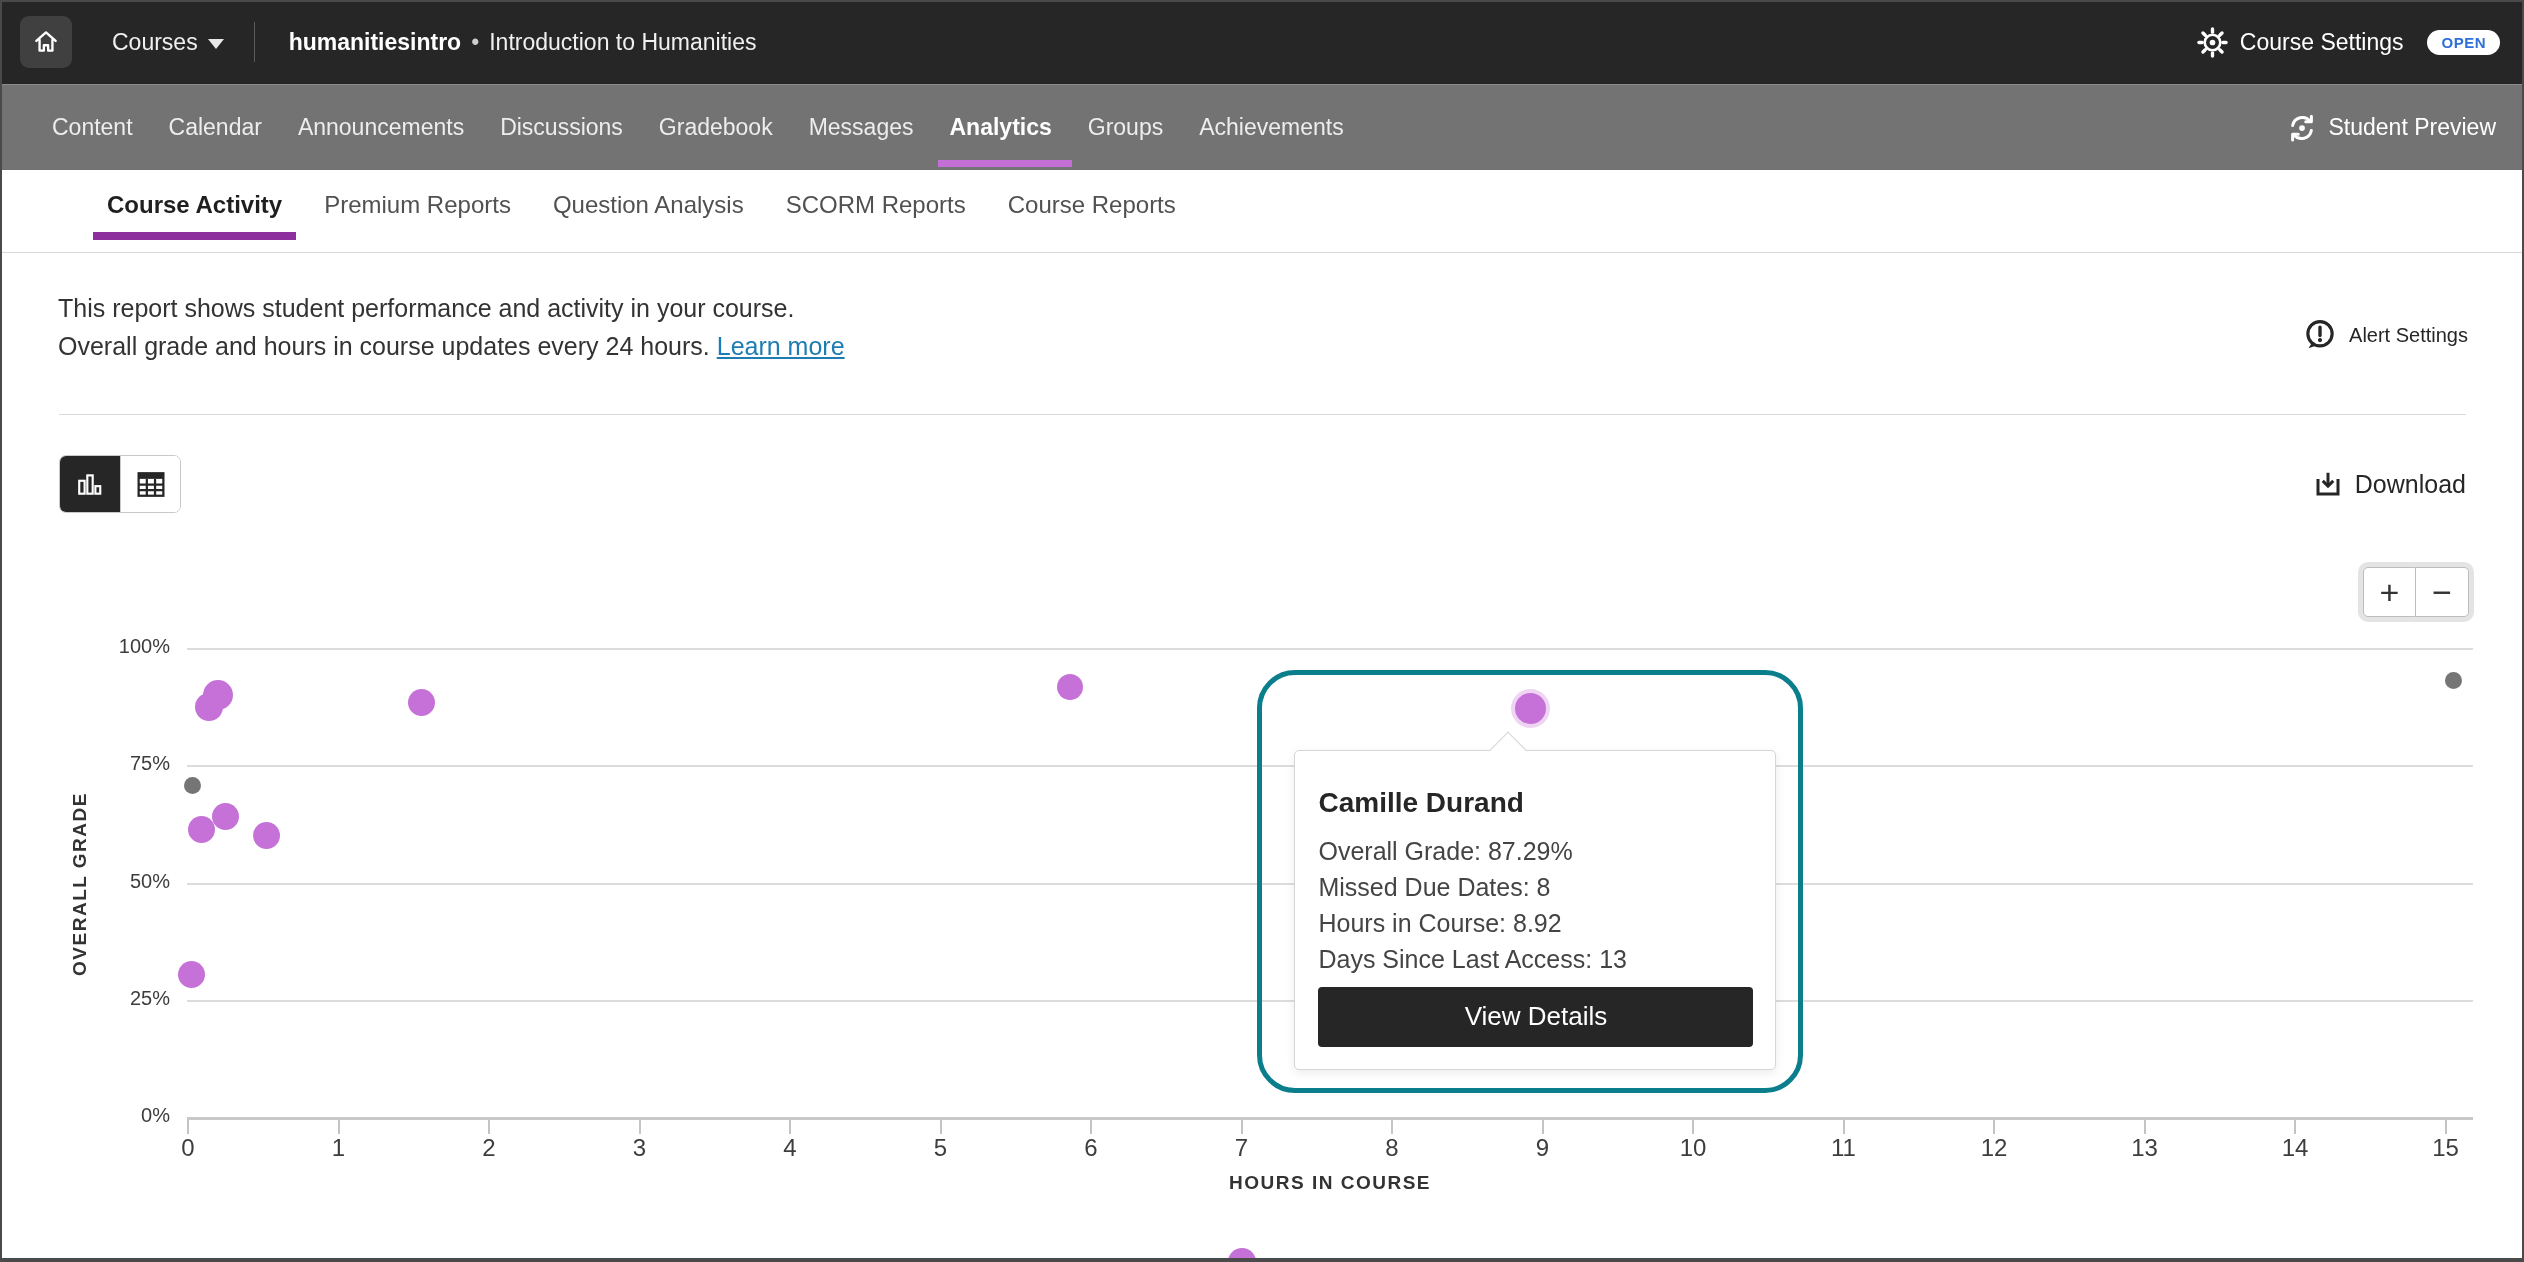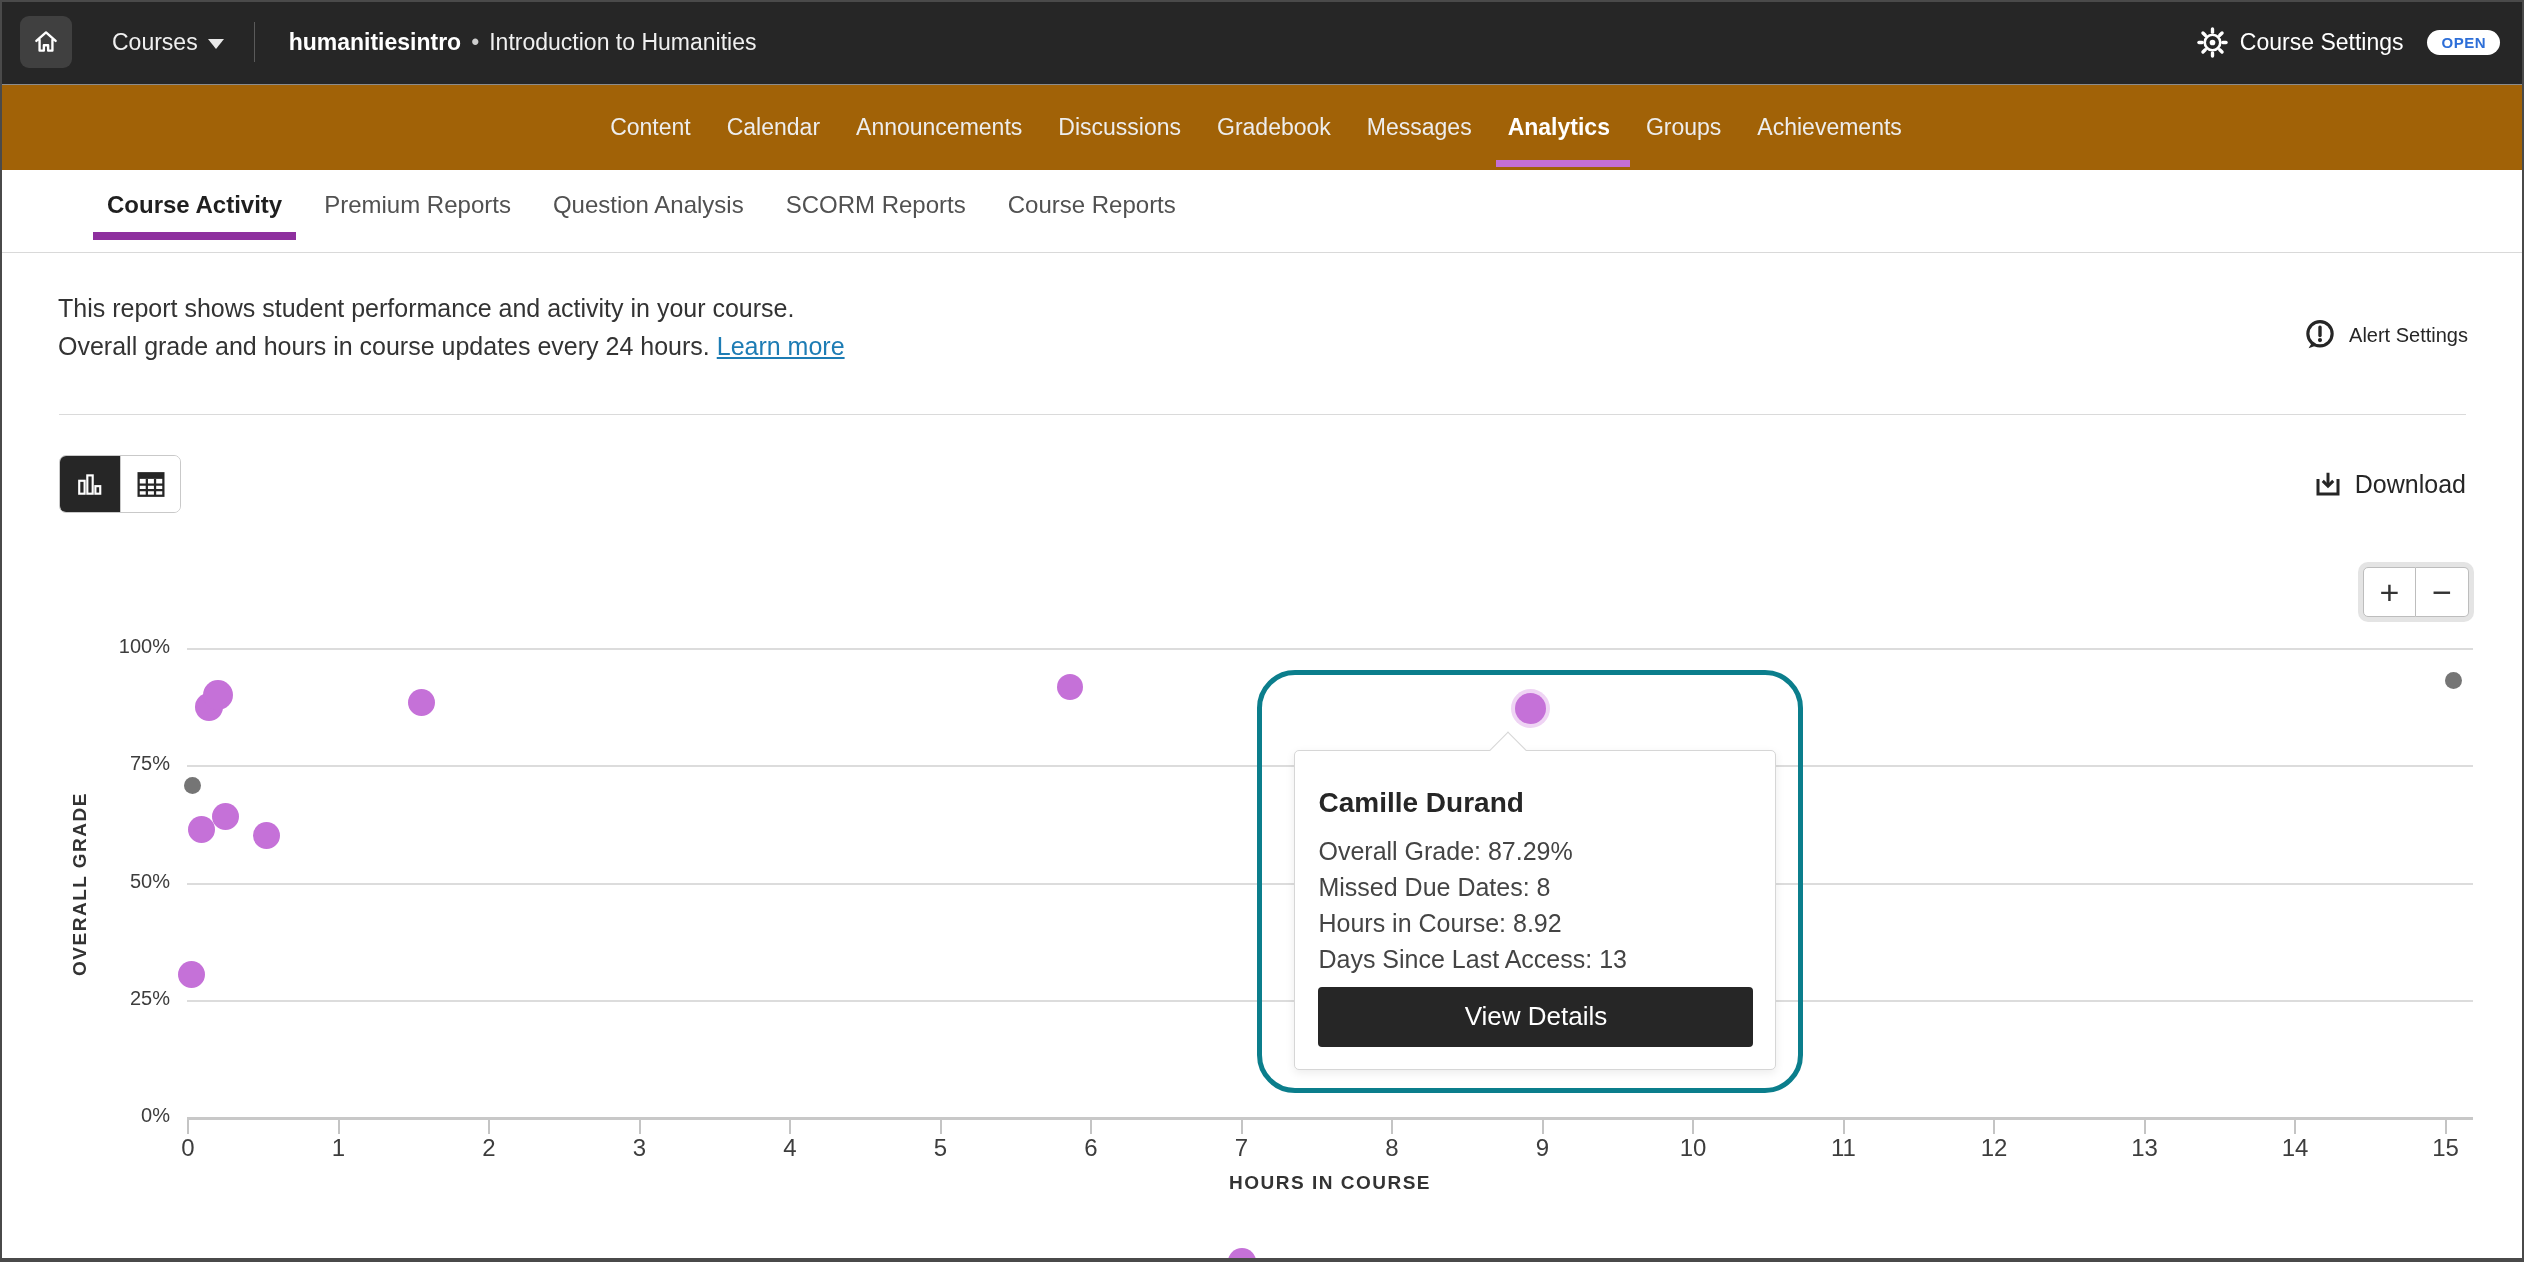--- a/index.html
+++ b/index.html
@@ -15,21 +15,21 @@
   .caret-down { width:0; height:0; border-left:8px solid transparent; border-right:8px solid transparent; border-top:10px solid #e8e8e8; margin-top:3px; }
   .topbar-sep { width:1px; height:40px; background:#5a5a5a; margin:0 34px 0 30px; }
   .breadcrumb { color:#f0f0f0; font-size:23px; white-space:nowrap; }
   .breadcrumb b { font-weight:bold; color:#fff; }
   .breadcrumb .dot-sep { margin:0 10px; color:#cdcdcd; }
   .topbar-right { margin-left:auto; display:flex; align-items:center; gap:16px; }
   .course-settings { display:flex; align-items:center; gap:12px; color:#fff; font-size:23px; cursor:pointer; }
   .open-badge { background:#fff; color:#2e6fd8; font-weight:bold; font-size:15px; letter-spacing:.5px; border-radius:999px; padding:4px 14px; margin-left:8px; cursor:pointer; }
 
   
-  .navbar { height:85px; background:#a16207; display:flex; align-items:stretch; padding:0 28px 0 52px;justify-content:center; }
+  .navbar { height:85px; background:#737373; display:flex; align-items:stretch; padding:0 28px 0 52px; }
   .nav-tab { position:relative; display:flex; align-items:center; color:#ededed; font-size:23px; margin-right:36px; cursor:pointer; white-space:nowrap; }
   .nav-tab.active { color:#fff; font-weight:bold; }
   .nav-tab.active::after { content:""; position:absolute; left:-12px; right:-20px; bottom:3px; height:7px; background:#c46fd6; }
   .student-preview { margin-left:auto; display:flex; align-items:center; gap:12px; color:#fff; font-size:23px; cursor:pointer; white-space:nowrap; }
 
   
   .subtabs { height:83px; background:#fff; border-bottom:1px solid #d9d9d9; display:flex; align-items:stretch; padding:0 0 12px 107px; }
   .subtab { position:relative; display:flex; align-items:center; font-size:24px; color:#515151; margin-right:42px; cursor:pointer; white-space:nowrap; }
   .subtab.active { color:#1f1f1f; font-weight:bold; }
   .subtab.active::after { content:""; position:absolute; left:-14px; right:-14px; bottom:0; height:8px; background:#8e2f9e; }
@@ -137,20 +137,30 @@
       </div>
     <div class="nav-tab active">
         <span>Analytics</span>
       </div>
     <div class="nav-tab">
         <span>Groups</span>
       </div>
     <div class="nav-tab">
         <span>Achievements</span>
       </div>
+    <div class="student-preview">
+      <svg width="30" height="30" viewBox="0 0 24 24" fill="none">
+        <path d="M4.5 10 A8 8 0 0 1 18.5 6.5" stroke="#fff" stroke-width="2.4" stroke-linecap="round"></path>
+        <path d="M19.5 14 A8 8 0 0 1 5.5 17.5" stroke="#fff" stroke-width="2.4" stroke-linecap="round"></path>
+        <path d="M19.5 2.5 V7 H15" stroke="#fff" stroke-width="2.4" stroke-linecap="round" stroke-linejoin="round" fill="none"></path>
+        <path d="M4.5 21.5 V17 H9" stroke="#fff" stroke-width="2.4" stroke-linecap="round" stroke-linejoin="round" fill="none"></path>
+        <circle cx="12" cy="12" r="2.3" fill="#fff"></circle>
+      </svg>
+      <span>Student Preview</span>
+    </div>
   </nav>
 
   <div class="subtabs">
     <div class="subtab active">
         <span>Course Activity</span>
       </div>
     <div class="subtab">
         <span>Premium Reports</span>
       </div>
     <div class="subtab">

